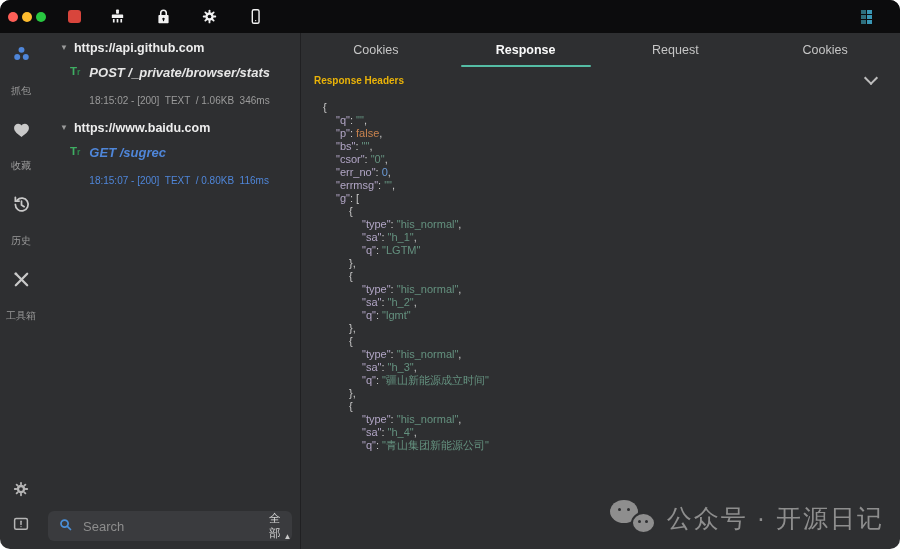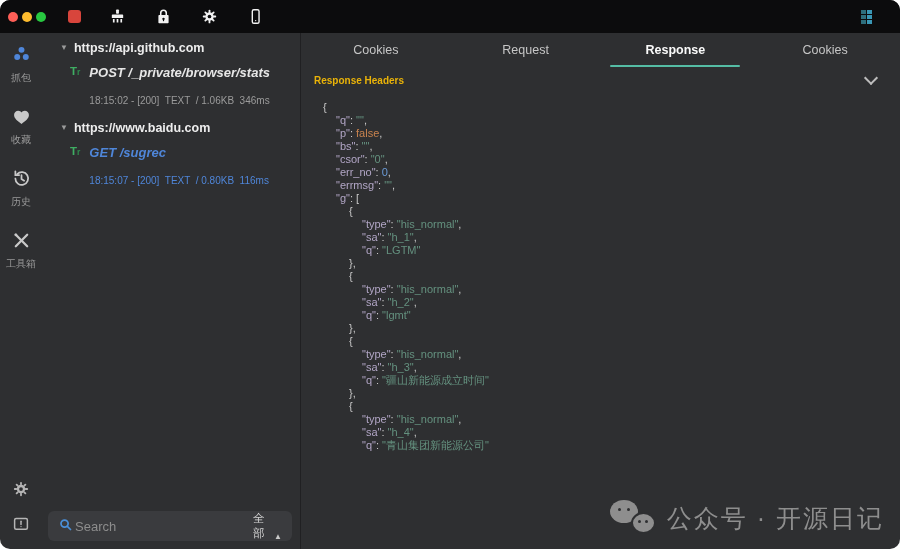--- a/index.html
+++ b/index.html
@@ -18,39 +18,39 @@
   .tbico{width:20px;height:20px;margin-left:26px;display:flex;align-items:center;justify-content:center;}
   .tbico svg{width:17px;height:17px;}
   .grid-icon{margin-left:auto;margin-right:28px;display:grid;grid-template-columns:5px 5px;grid-auto-rows:4px;gap:1px;}
   .grid-icon i{display:block;}
   .grid-icon i:nth-child(odd){background:#2e6f7d;}
   .grid-icon i:nth-child(even){background:#3a97b5;}
   
   .main{display:flex;height:516px;}
   
   .sidebar{width:42px;display:flex;flex-direction:column;align-items:center;padding-top:11px;flex-shrink:0;}
-  .side-item{display:flex;flex-direction:column;align-items:center;gap:2px;margin-bottom:21px;cursor:default;}
+  .side-item{display:flex;flex-direction:column;align-items:center;gap:15px;margin-bottom:21px;cursor:default;}
   .side-item .lbl{font-size:10px;color:#9a9a9a;white-space:nowrap;}
   .side-item svg{width:21px;height:21px;}
   .side-spacer{flex:1;}
   .side-bottom{display:flex;flex-direction:column;align-items:center;gap:13px;margin-bottom:12px;}
   .side-bottom svg{width:18px;height:18px;}
   
   .list-panel{width:258px;display:flex;flex-direction:column;flex-shrink:0;}
   .group-header{display:flex;align-items:center;gap:6px;padding:8px 0 5px 18px;}
   .group-header .tri{color:#9a9a9a;font-size:8px;line-height:1;}
   .group-header .host{color:#ededed;font-weight:bold;font-size:12.5px;}
   .entry{display:flex;align-items:flex-start;gap:9px;padding:5px 0 7px 28px;}
   .tr-badge{font-weight:bold;font-size:11.5px;color:#3fae63;line-height:1;margin-top:1px;}
   .tr-badge .rr{font-size:8.5px;color:#2f8c4e;}
   .entry .title{font-size:13px;font-weight:bold;color:#e6e6e6;white-space:pre;font-style:italic;}
   .entry .meta{font-size:10px;color:#9b9b9b;margin-top:15px;white-space:pre;}
   .entry.selected .title,.entry.selected .meta{color:#4f86d9;}
   .list-spacer{flex:1;}
-  .search-bar{margin:0 8px 8px 6px;height:30px;background:#3a3b3e;border-radius:6px;display:flex;align-items:center;padding:0 10px;}
+  .search-bar{margin:0 8px 8px 6px;height:30px;background:#3a3b3e;border-radius:6px;display:flex;align-items:center;padding:0 10px;gap:8px;}
   .search-bar svg{width:15px;height:15px;flex-shrink:0;}
   .search-input{flex:1;background:transparent;border:none;outline:none;color:#d6d6d6;font-size:13px;font-family:inherit;}
   .search-input::placeholder{color:#8d8d8d;}
   .filter{display:flex;align-items:flex-end;gap:3px;color:#d6d6d6;font-size:11.5px;cursor:default;}
   .filter .tri-up{font-size:8px;color:#c9c9c9;}
   .vdiv{width:1px;background:#202022;flex-shrink:0;}
   
   .right{flex:1;display:flex;flex-direction:column;min-width:0;}
   .tabs{display:flex;height:34px;flex-shrink:0;}
   .tab{flex:1;display:flex;align-items:center;justify-content:center;color:#c6c6c6;font-size:12.5px;position:relative;cursor:default;}
@@ -250,22 +250,22 @@
           <span class="tri-up">▲</span>
         </span>
       </div>
     </div>
 
     <div class="vdiv"></div>
 
     <div class="right">
       <div class="tabs">
         <div class="tab">Cookies</div>
+        <div class="tab active">Response</div>
         <div class="tab">Request</div>
-        <div class="tab active">Response</div>
         <div class="tab">Cookies</div>
       </div>
 
 
       <div class="headers-row">
         <span class="hdr-label">Response Headers</span>
         <span class="chevron"></span>
       </div>
 
 

